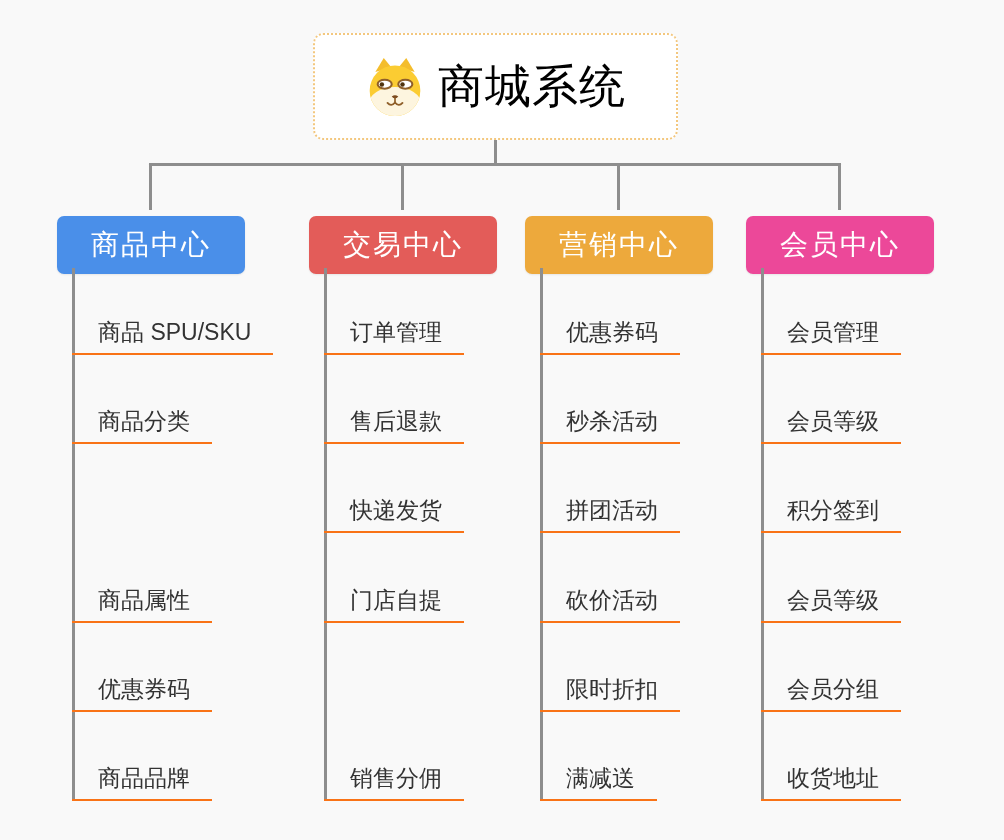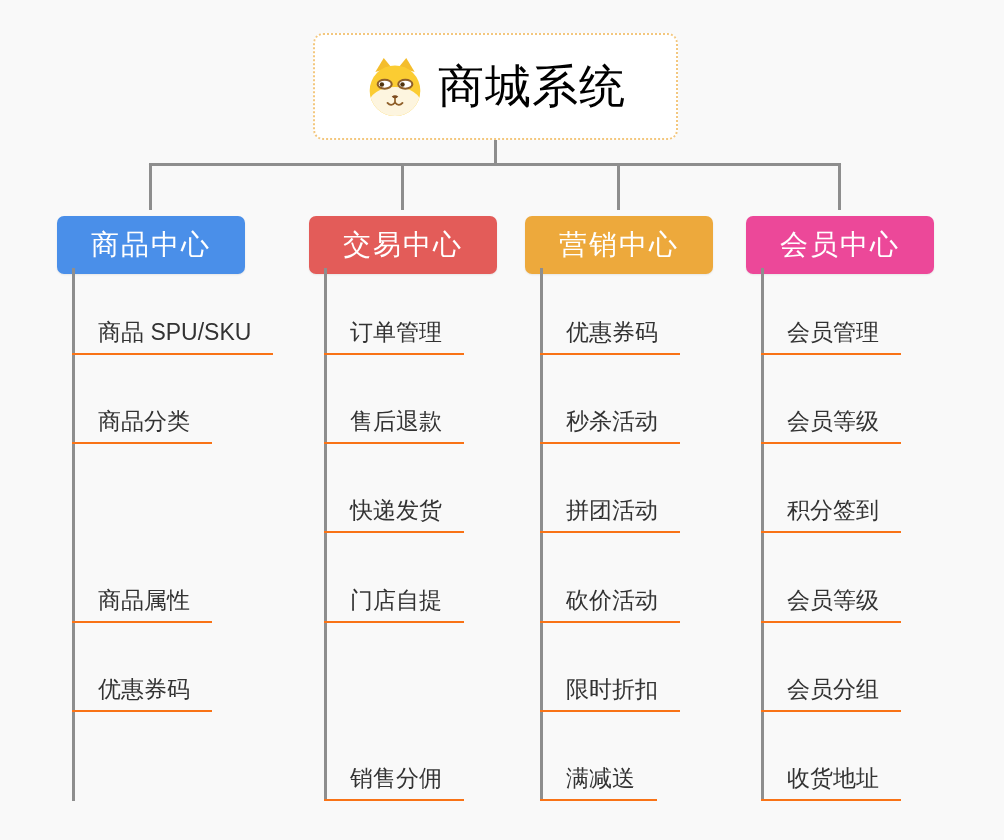--- a/index.html
+++ b/index.html
@@ -101,20 +101,21 @@
   <div class="conn drop-2"></div>
   <div class="conn drop-3"></div>
 
   <div class="branch branch-0">
     <div class="branch-header">商品中心</div>
     <div class="vline"></div>
     <div class="item i0">商品 SPU/SKU</div>
     <div class="item i1">商品分类</div>
     <div class="item i3">商品属性</div>
     <div class="item i4">优惠券码</div>
+    <div class="item i5">商品品牌</div>
   </div>
 
   <div class="branch branch-1">
     <div class="branch-header">交易中心</div>
     <div class="vline"></div>
     <div class="item i1">售后退款</div>
     <div class="item i0">订单管理</div>
     <div class="item i3">门店自提</div>
     <div class="item i2">快递发货</div>
     <div class="item i5">销售分佣</div>

